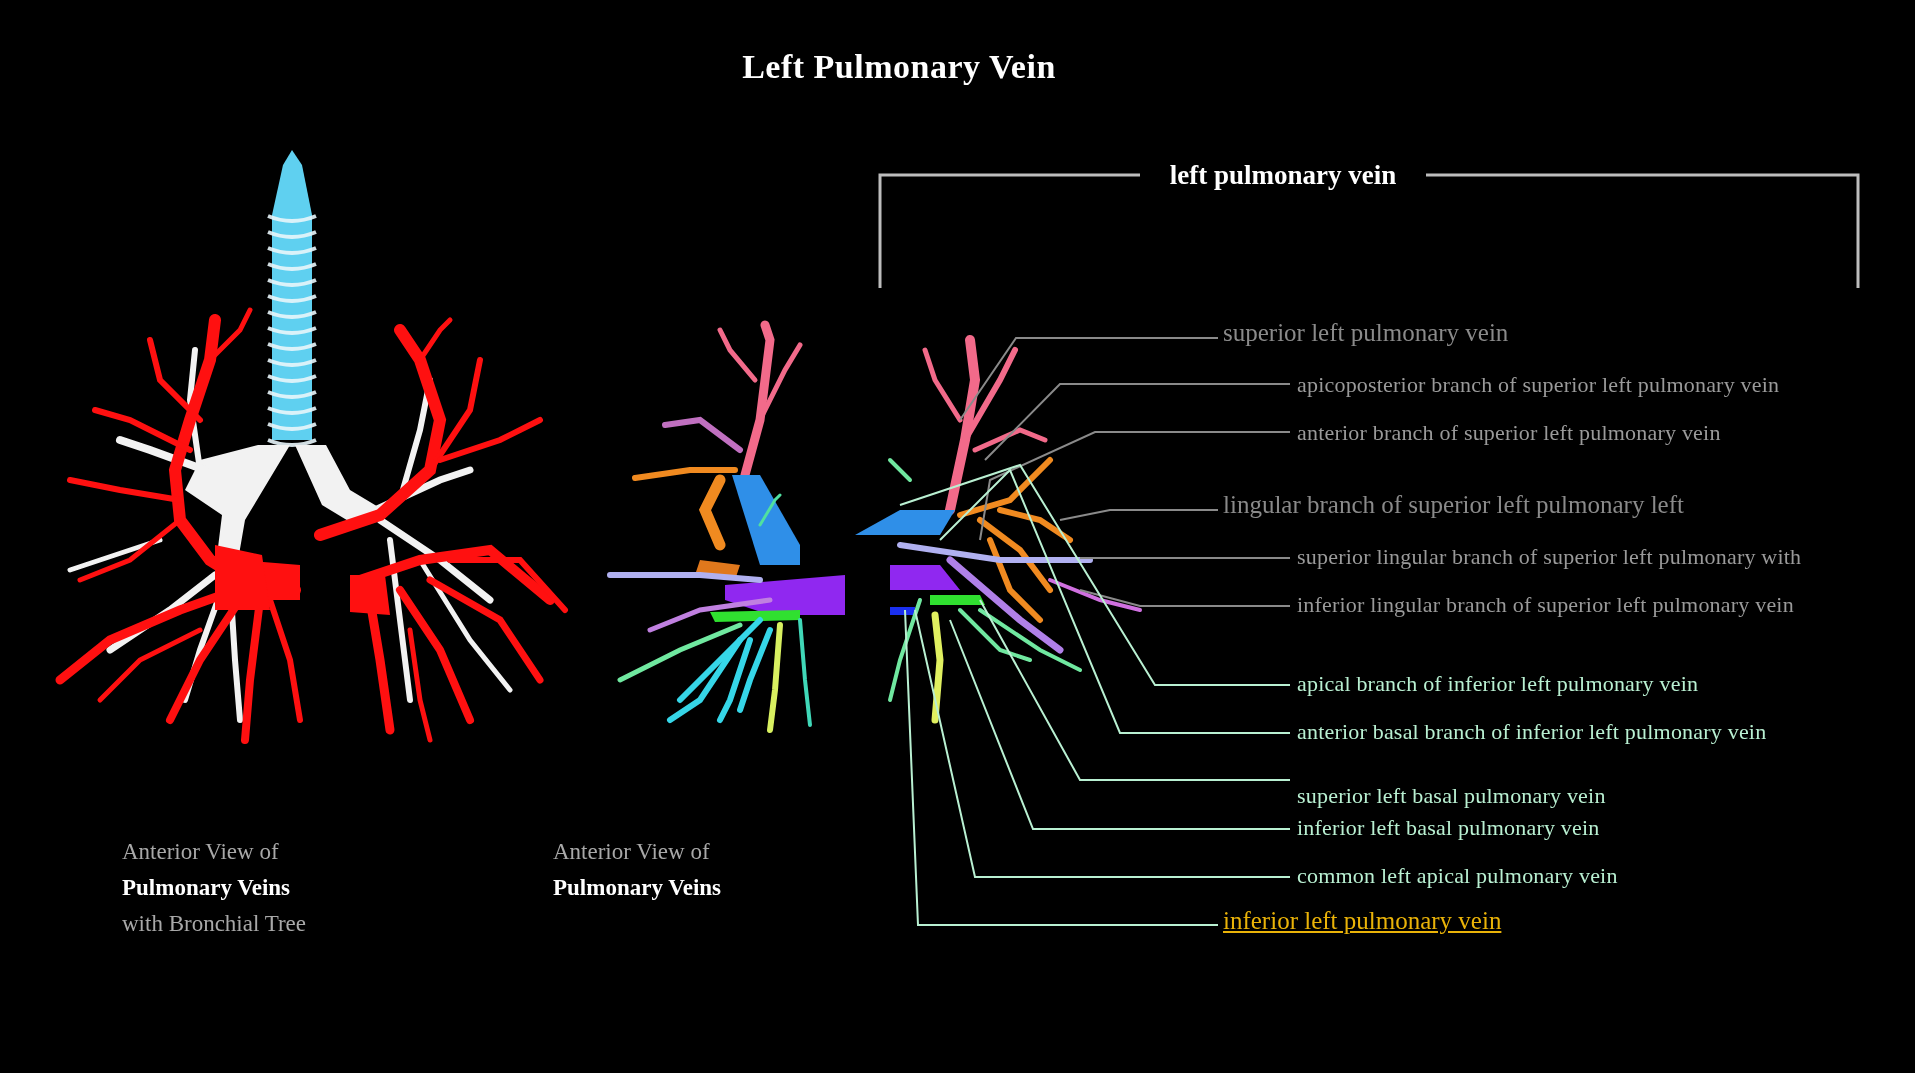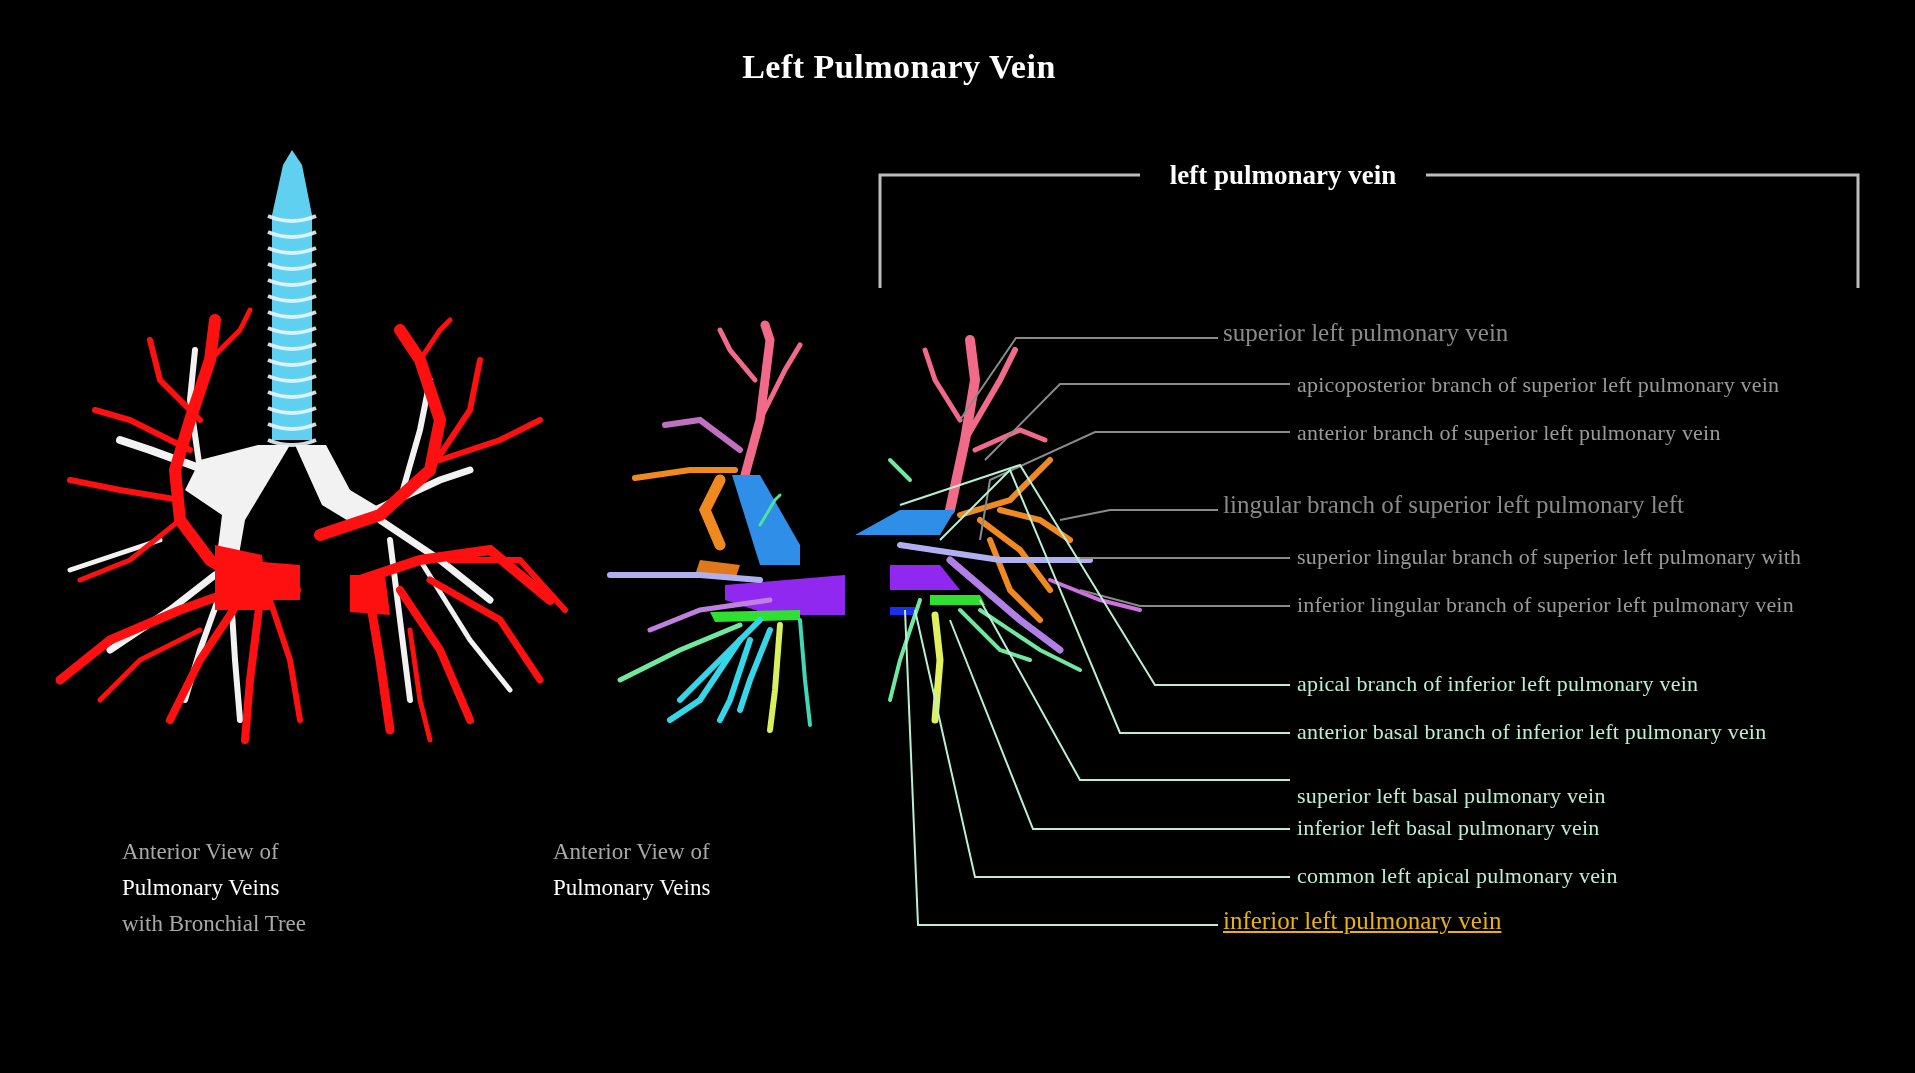--- a/index.html
+++ b/index.html
@@ -12,21 +12,21 @@
                    font-size:27px; font-weight:bold; color:#fff; background:#000; }
   .lbl { position:absolute; white-space:nowrap; line-height:1; }
   .lbl.big { font-size:25px; }
   .lbl.small { font-size:22px; letter-spacing:0.2px; }
   .gray-big { color:#8a8a8a; }
   .gray-small { color:#9a9a9a; }
   .green-small { color:#b9f0d2; }
   .green-big { color:#eab308;text-decoration:underline; }
   .caption { position:absolute; text-align:left; width:360px; font-size:23px; line-height:36px; }
   .cap-light { color:#a8a8a8; }
-  .cap-bold { color:#fff; font-weight:normal; }
+  .cap-bold { color:#fff; font-weight:bold; }
 </style>
 </head>
 <body>
 
 <div id="title" class="abs">Left Pulmonary Vein</div>
 
 <svg id="art" width="1915" height="1073" viewBox="0 0 1915 1073">
 
   <g>
 

